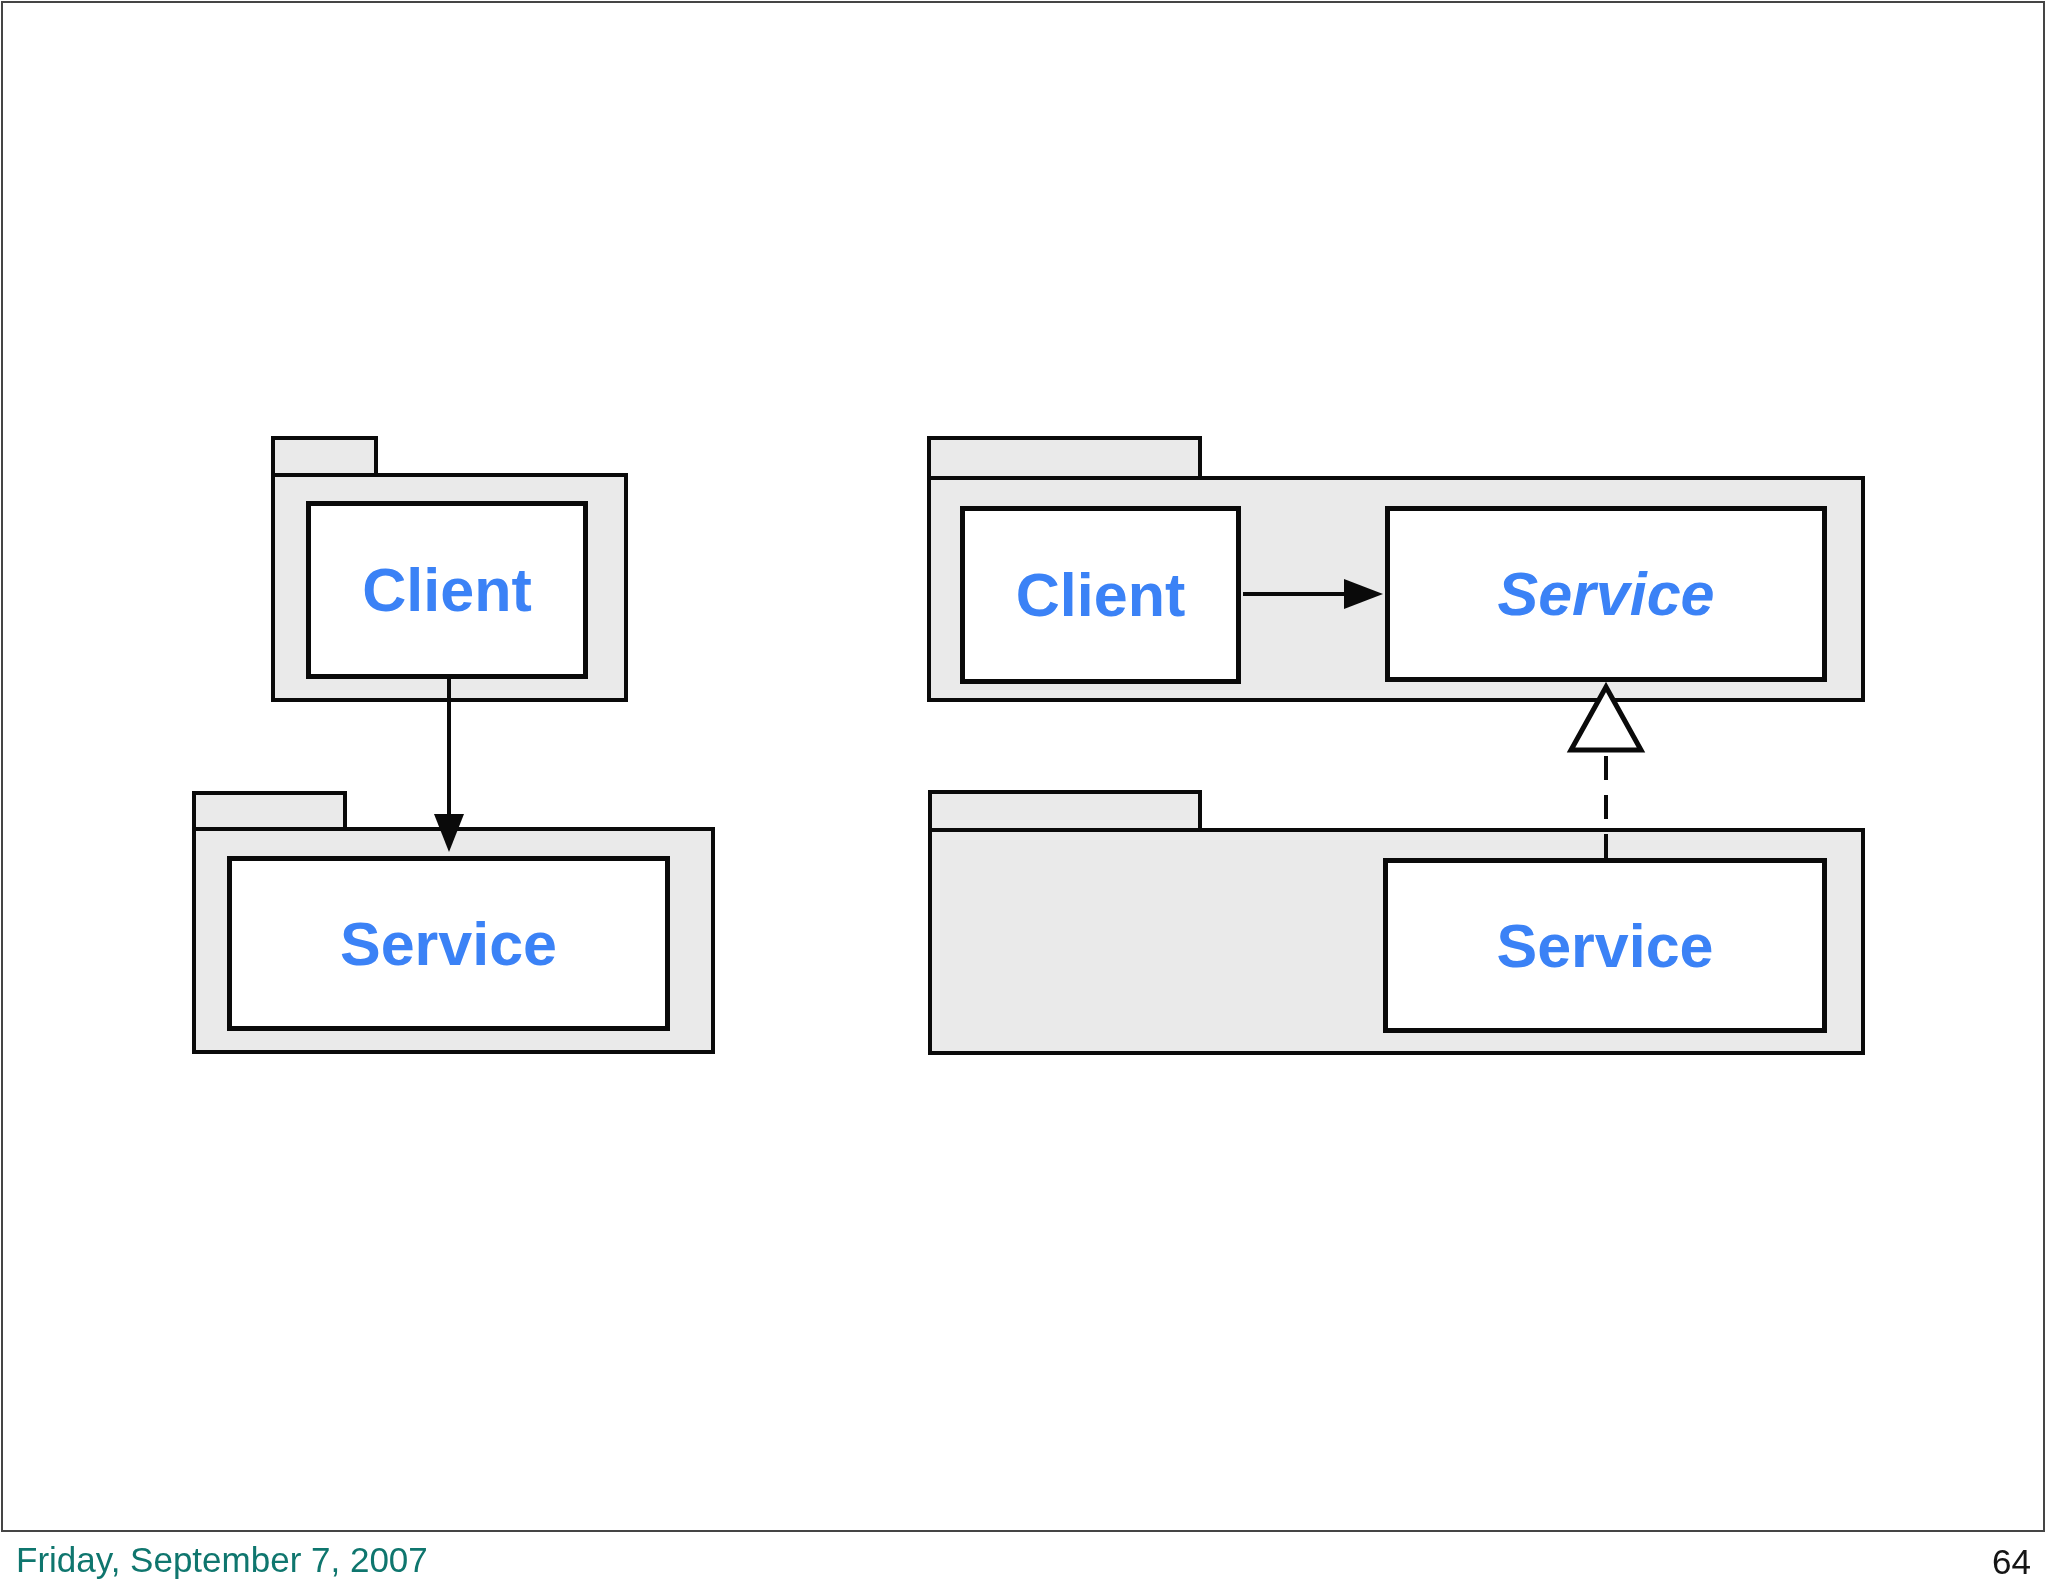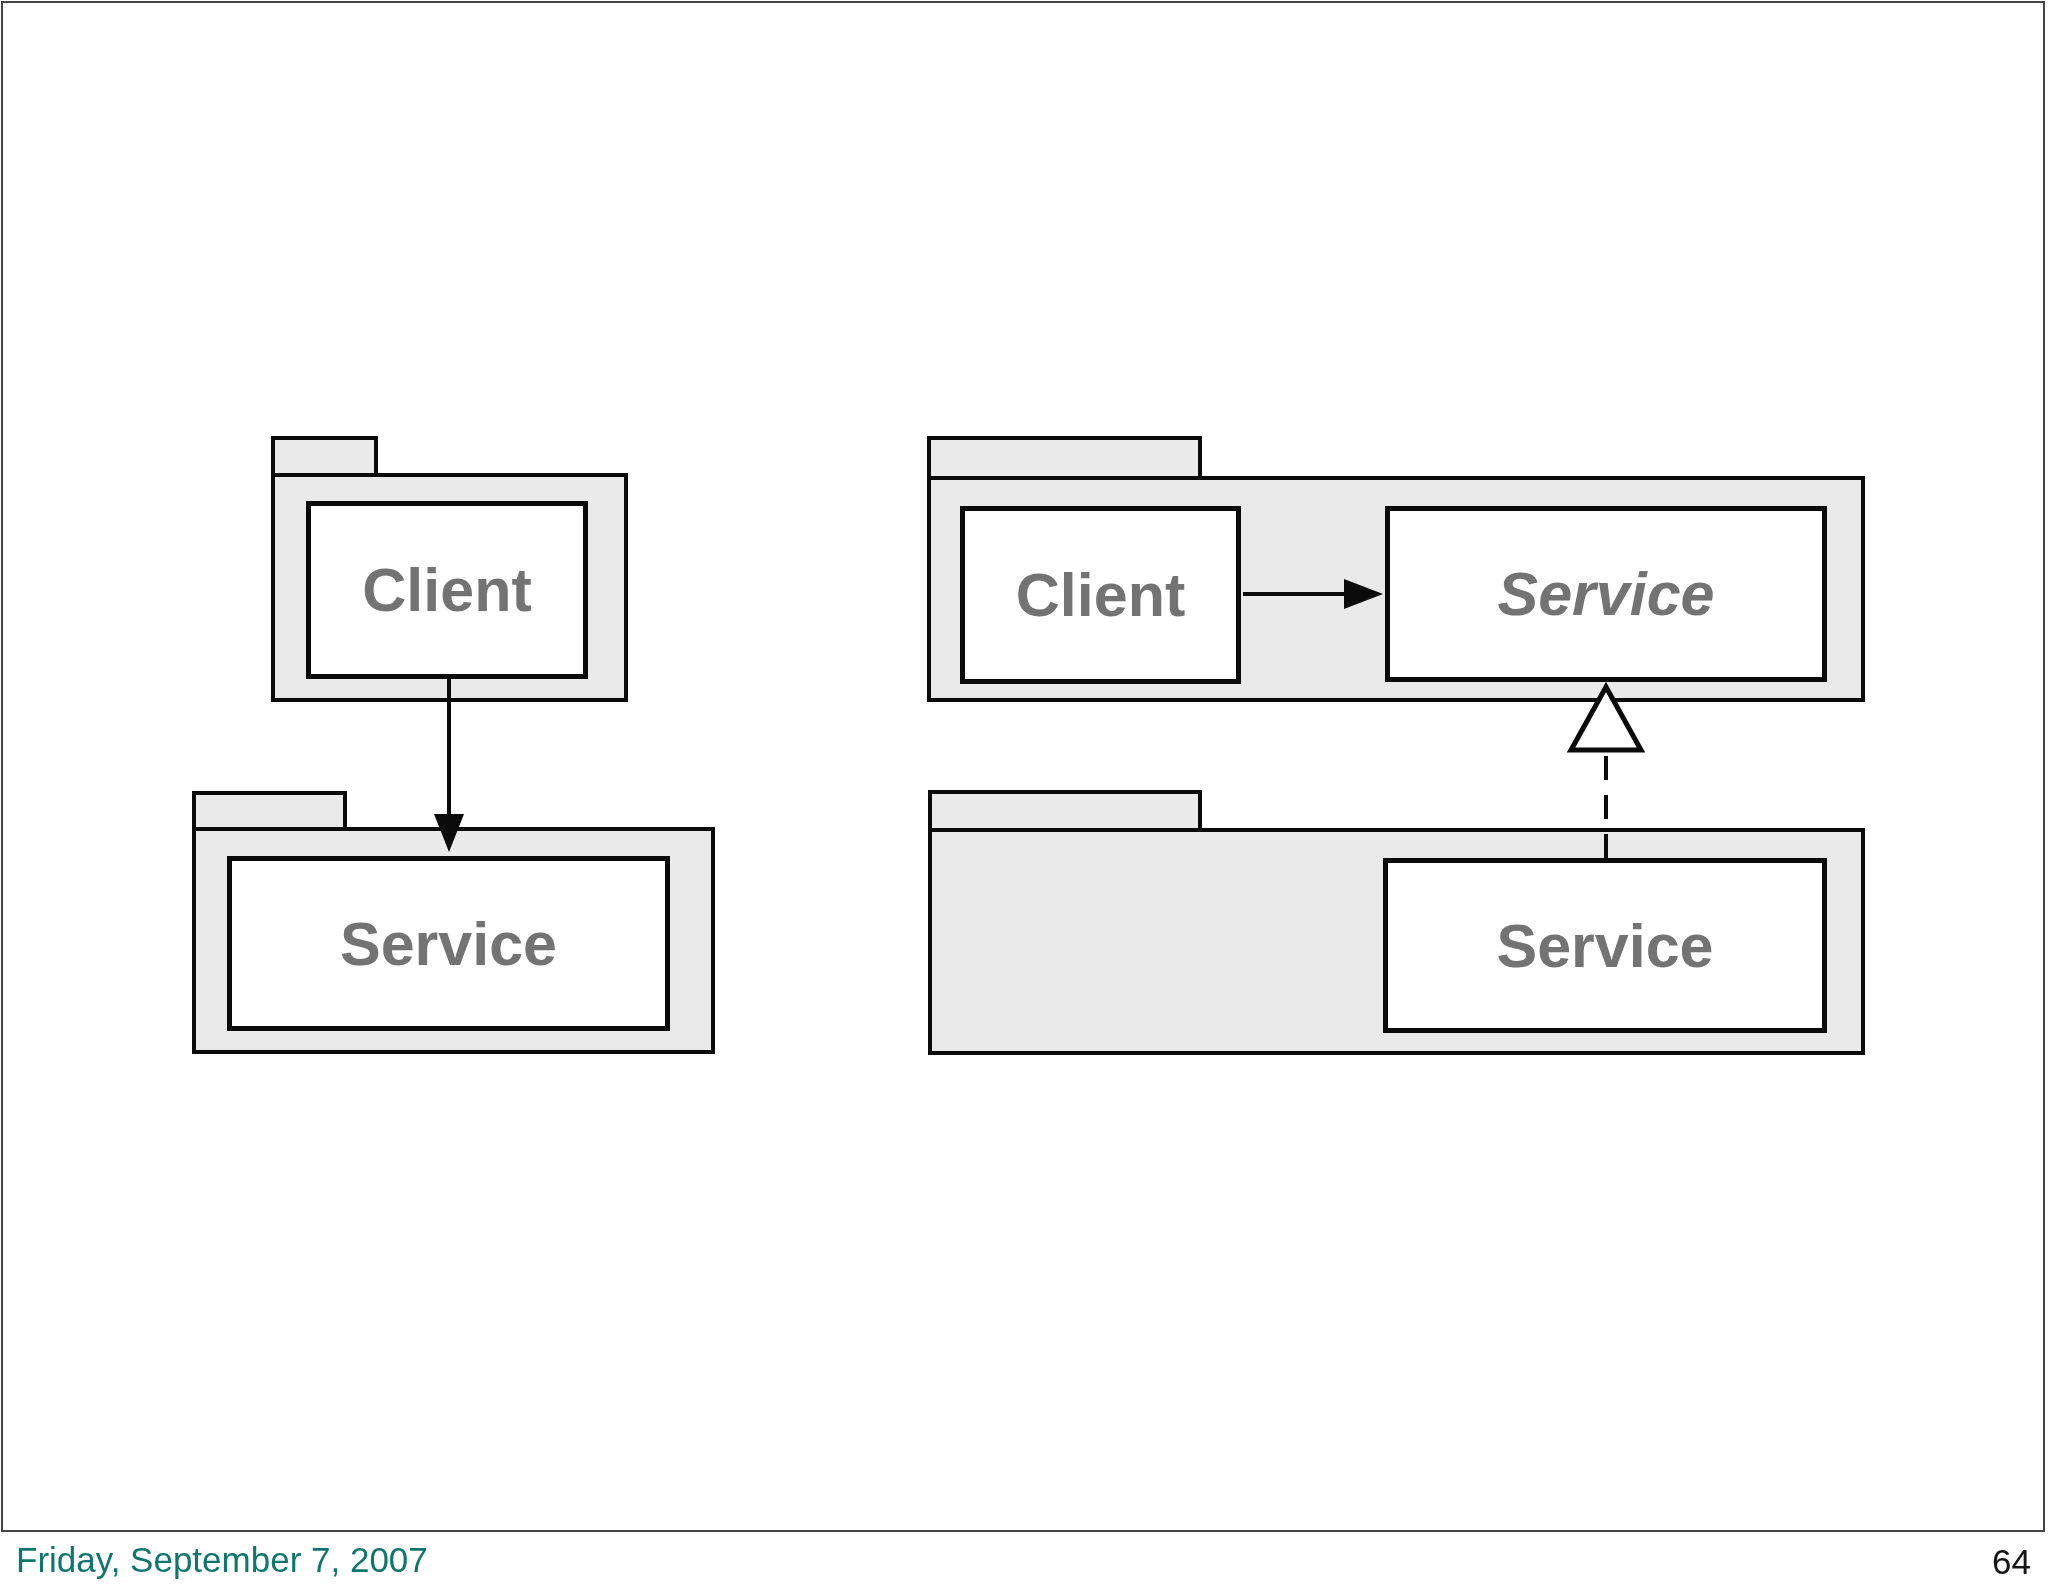--- a/index.html
+++ b/index.html
@@ -39,21 +39,21 @@
   .inner-box {
     position: absolute;
     background: #ffffff;
     border: 5px solid #0a0a0a;
     box-sizing: border-box;
     display: flex;
     align-items: center;
     justify-content: center;
     font-weight: bold;
     font-size: 61px;
-    color: #737373;
+    color: #3b82f6;
     white-space: nowrap;
   }
   .inner-box.italic {
     font-style: italic;
   }
   .connector-layer {
     position: absolute;
     left: 0;
     top: 0;
     width: 2048px;

